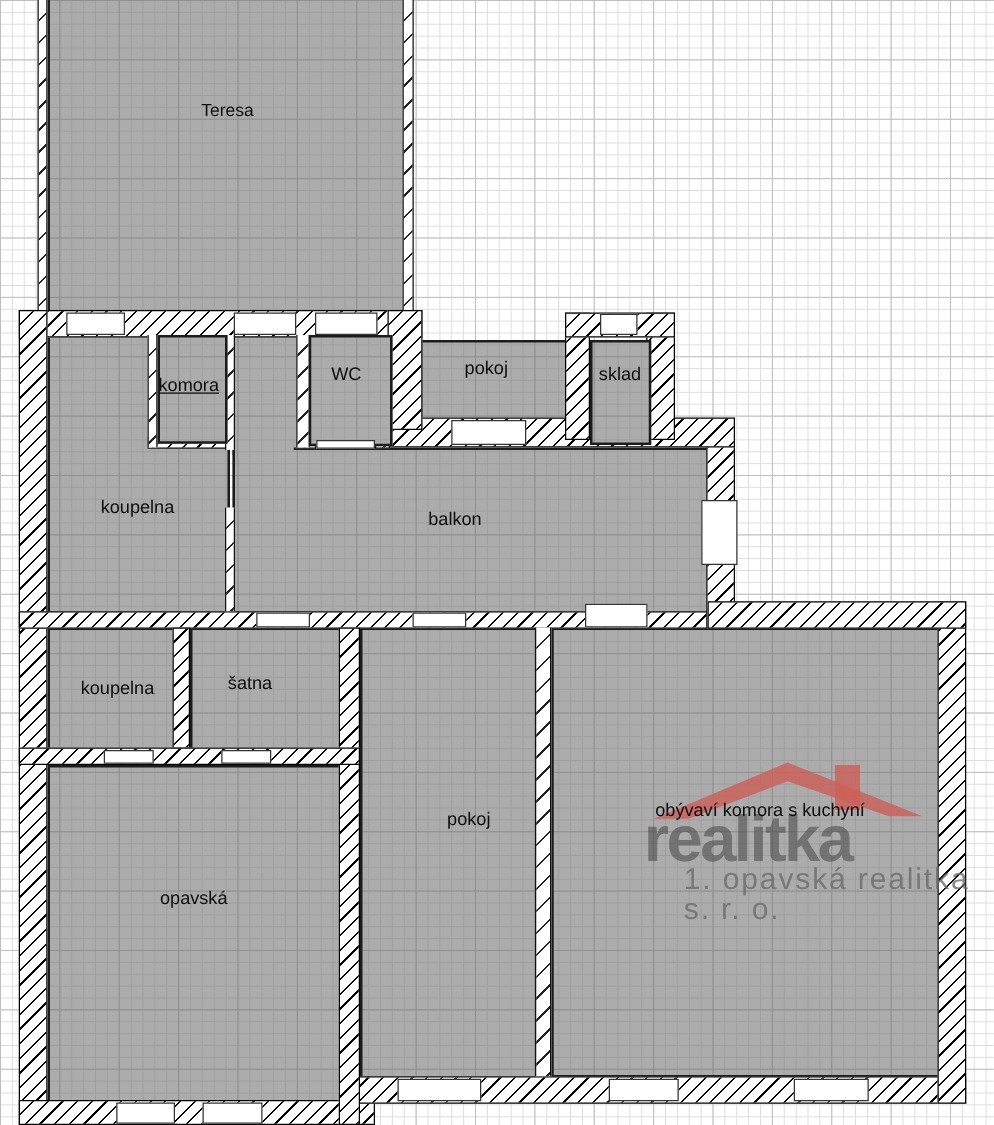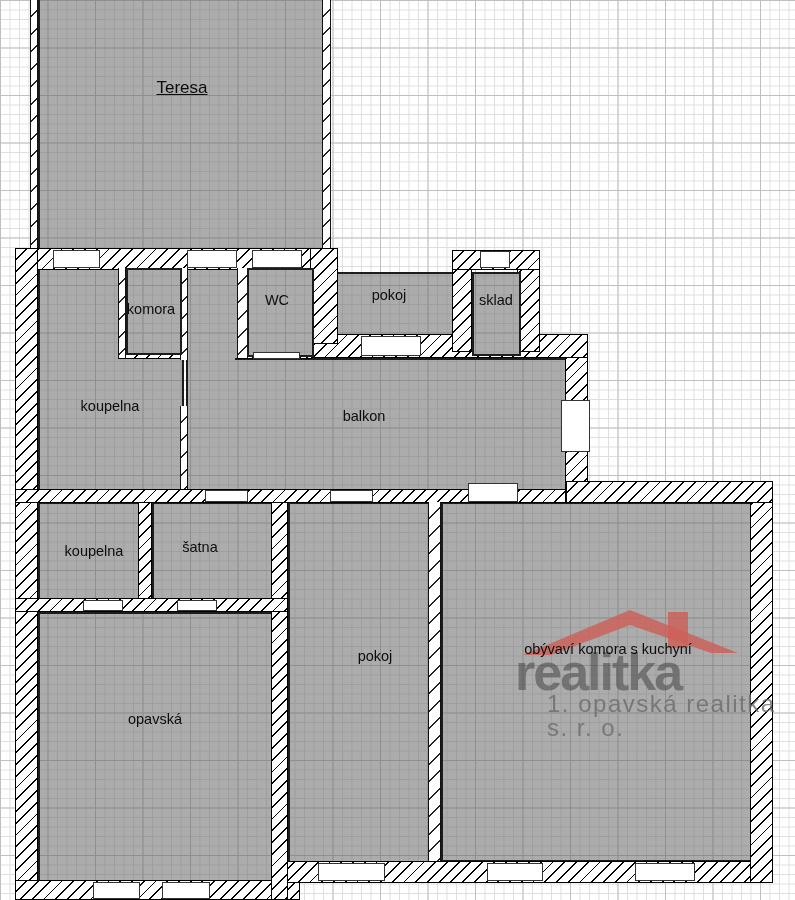--- a/index.html
+++ b/index.html
@@ -49,21 +49,21 @@
   .open{
     position:absolute;z-index:4;
     background:#ffffff;border:1px solid #333;box-sizing:border-box;
   }
   
   .lbl{
     position:absolute;z-index:6;
     transform:translate(-50%,-50%);
     font-size:14.5px;color:#0d0d0d;white-space:nowrap;
   }
-  .lbl.big{font-size:17px;text-decoration:underline;}
+  .lbl.big{font-size:14px;}
   
   .wm-roof{position:absolute;z-index:5;}
   .wm-brand{
     position:absolute;z-index:5;left:515px;top:646px;
     font-size:52px;font-weight:bold;letter-spacing:-2px;
     color:rgba(70,70,70,0.55);line-height:1;
   }
   .wm-sub{
     position:absolute;z-index:5;left:547px;top:692px;
     font-size:24px;letter-spacing:1.5px;
@@ -137,21 +137,21 @@
 <div class="wm-roof" style="left:505px;top:598px;width:250px;height:70px;">
   <svg width="250" height="70" viewBox="0 0 250 70">
     <polygon points="18,57 125,12 233,55 206,55 125,27 46,57" fill="rgba(205,95,88,0.82)"></polygon>
     <rect x="163" y="14" width="20" height="36" fill="rgba(205,95,88,0.82)"></rect>
   </svg>
 </div>
 <div class="wm-brand">realitka</div>
 <div class="wm-sub">1. opavská realitka s. r. o.</div>
 
 <div class="lbl big" style="left:182px;top:88px;">Teresa</div>
-<div class="lbl" style="left:151px;top:309px;">komora</div>
+<div class="lbl" style="left:151px;top:309px;text-decoration:underline;">komora</div>
 <div class="lbl" style="left:277px;top:300px;">WC</div>
 <div class="lbl" style="left:389px;top:295px;">pokoj</div>
 <div class="lbl" style="left:496px;top:300px;">sklad</div>
 <div class="lbl" style="left:110px;top:406px;">koupelna</div>
 <div class="lbl" style="left:364px;top:416px;">balkon</div>
 <div class="lbl" style="left:94px;top:551px;">koupelna</div>
 <div class="lbl" style="left:200px;top:547px;">šatna</div>
 <div class="lbl" style="left:155px;top:719px;">opavská</div>
 <div class="lbl" style="left:375px;top:656px;">pokoj</div>
 <div class="lbl" style="left:608px;top:649px;">obývaví komora s kuchyní</div>

